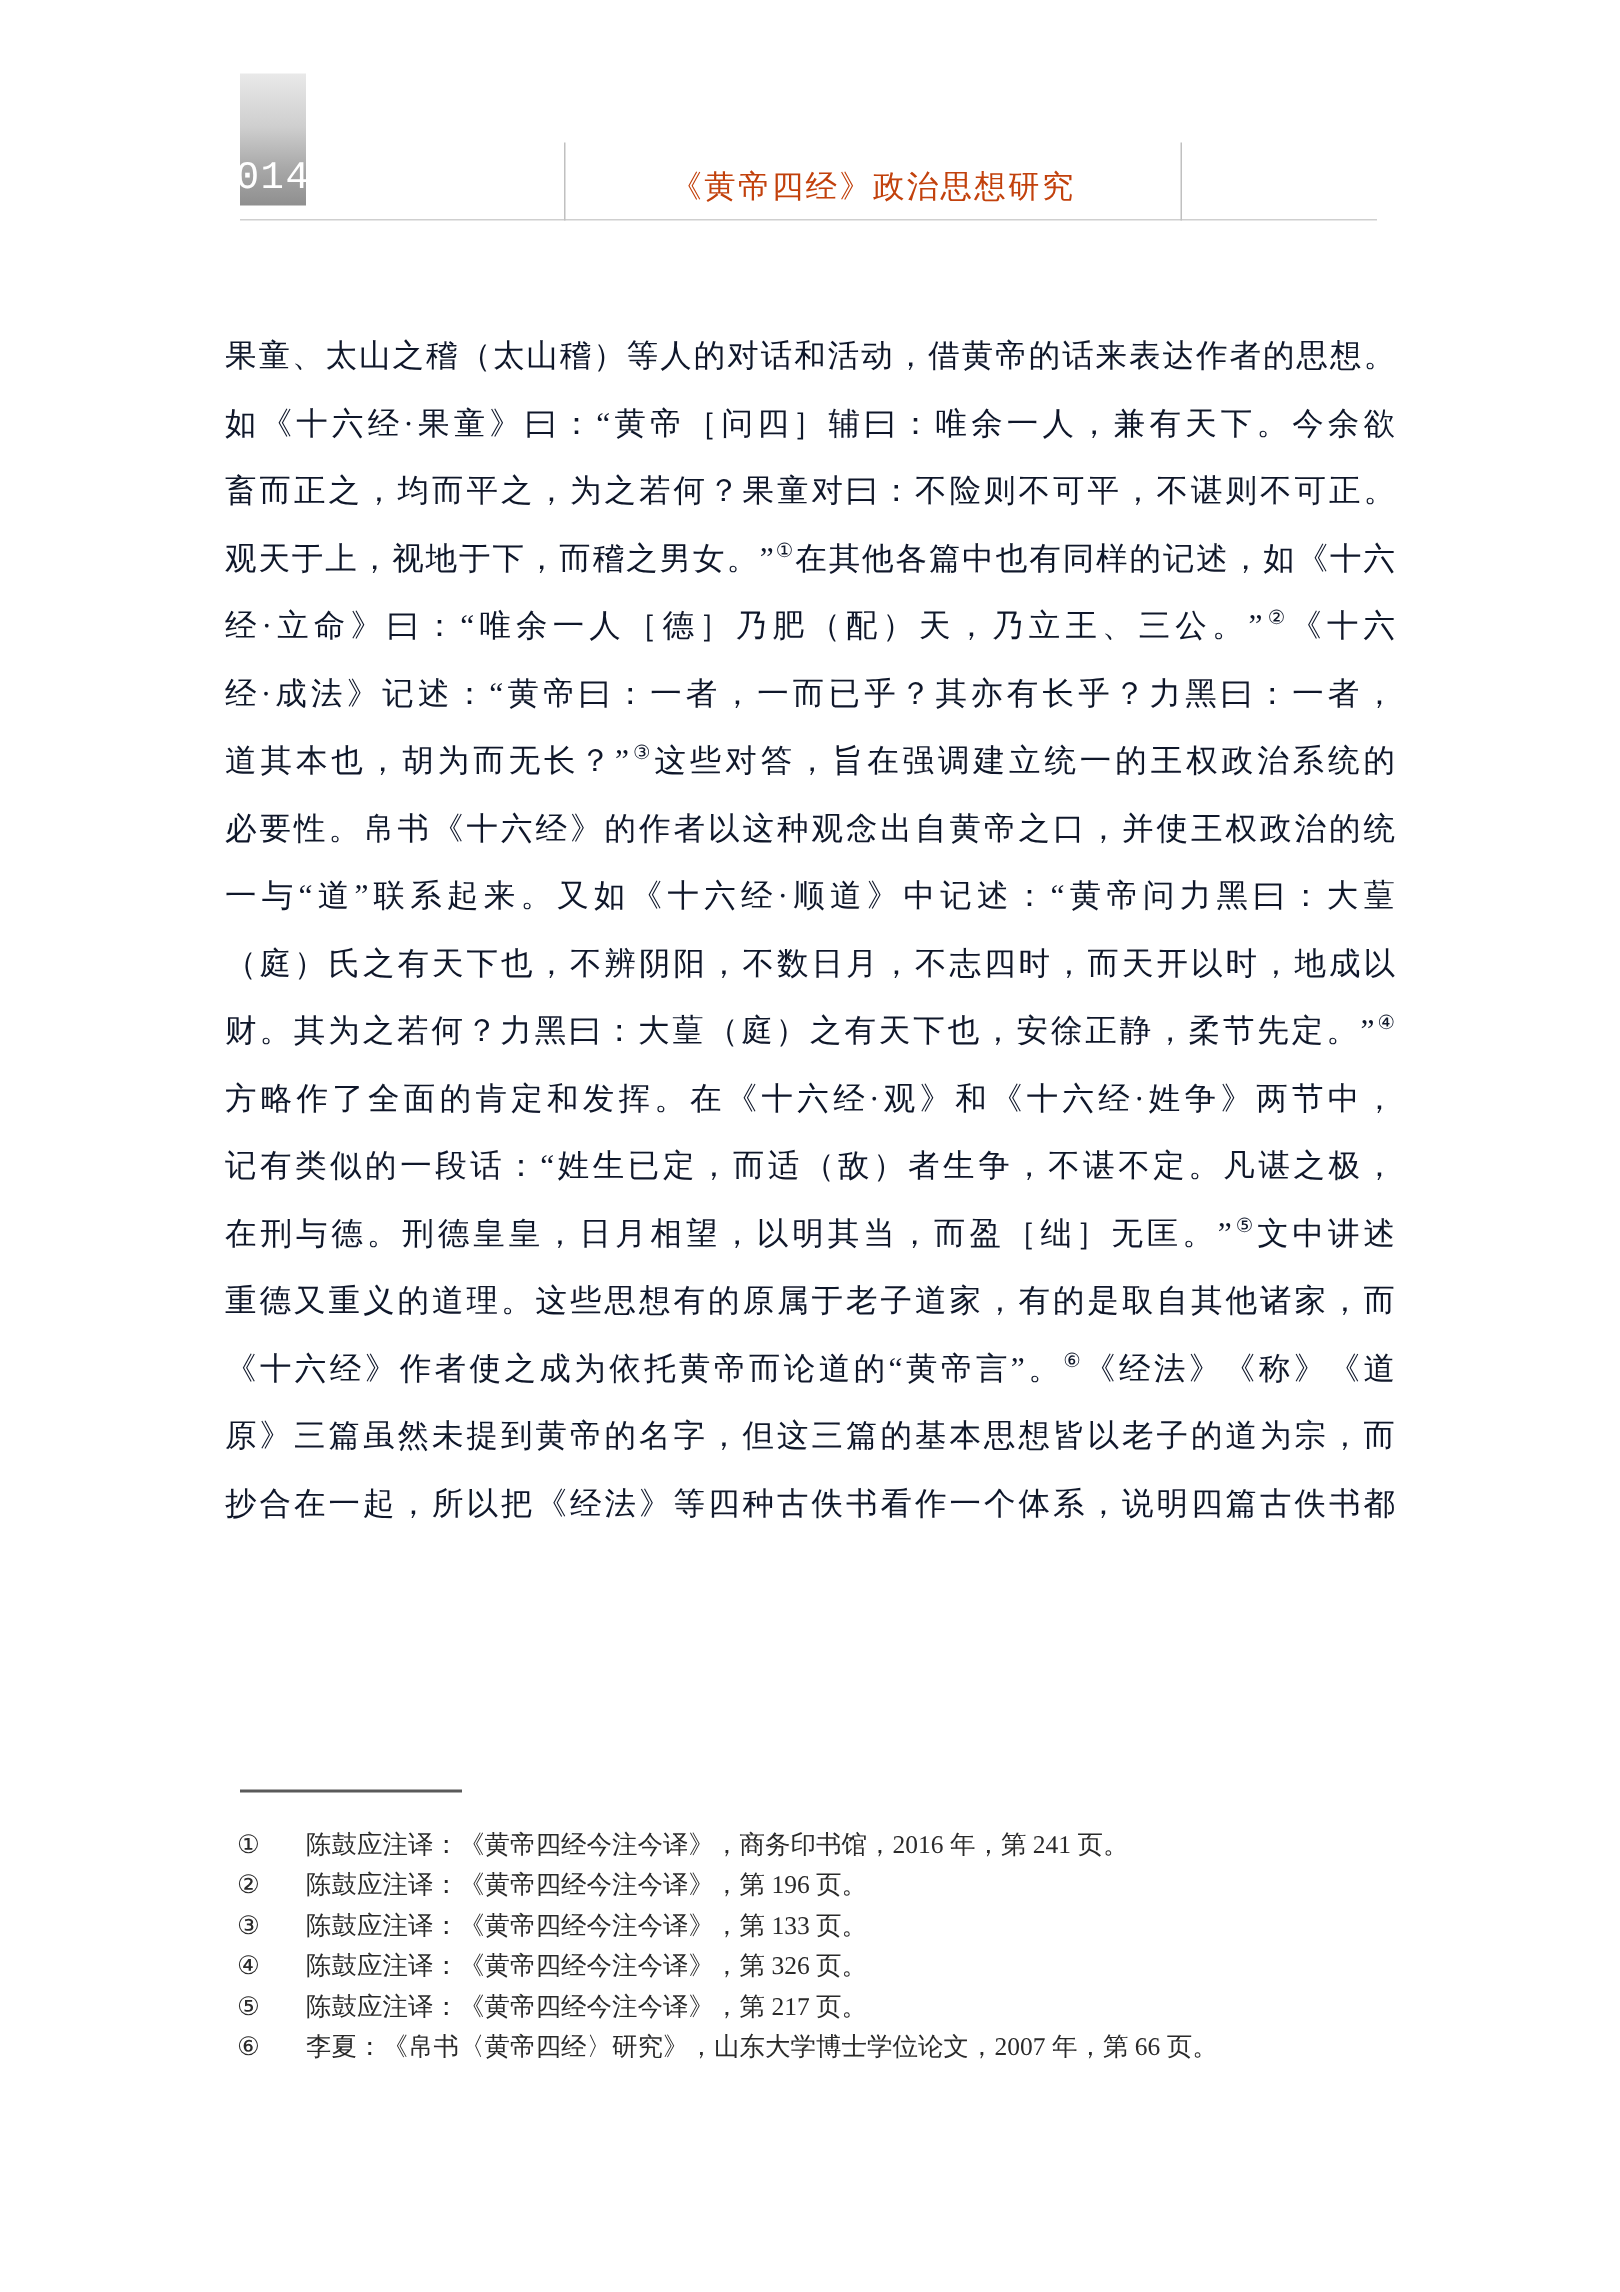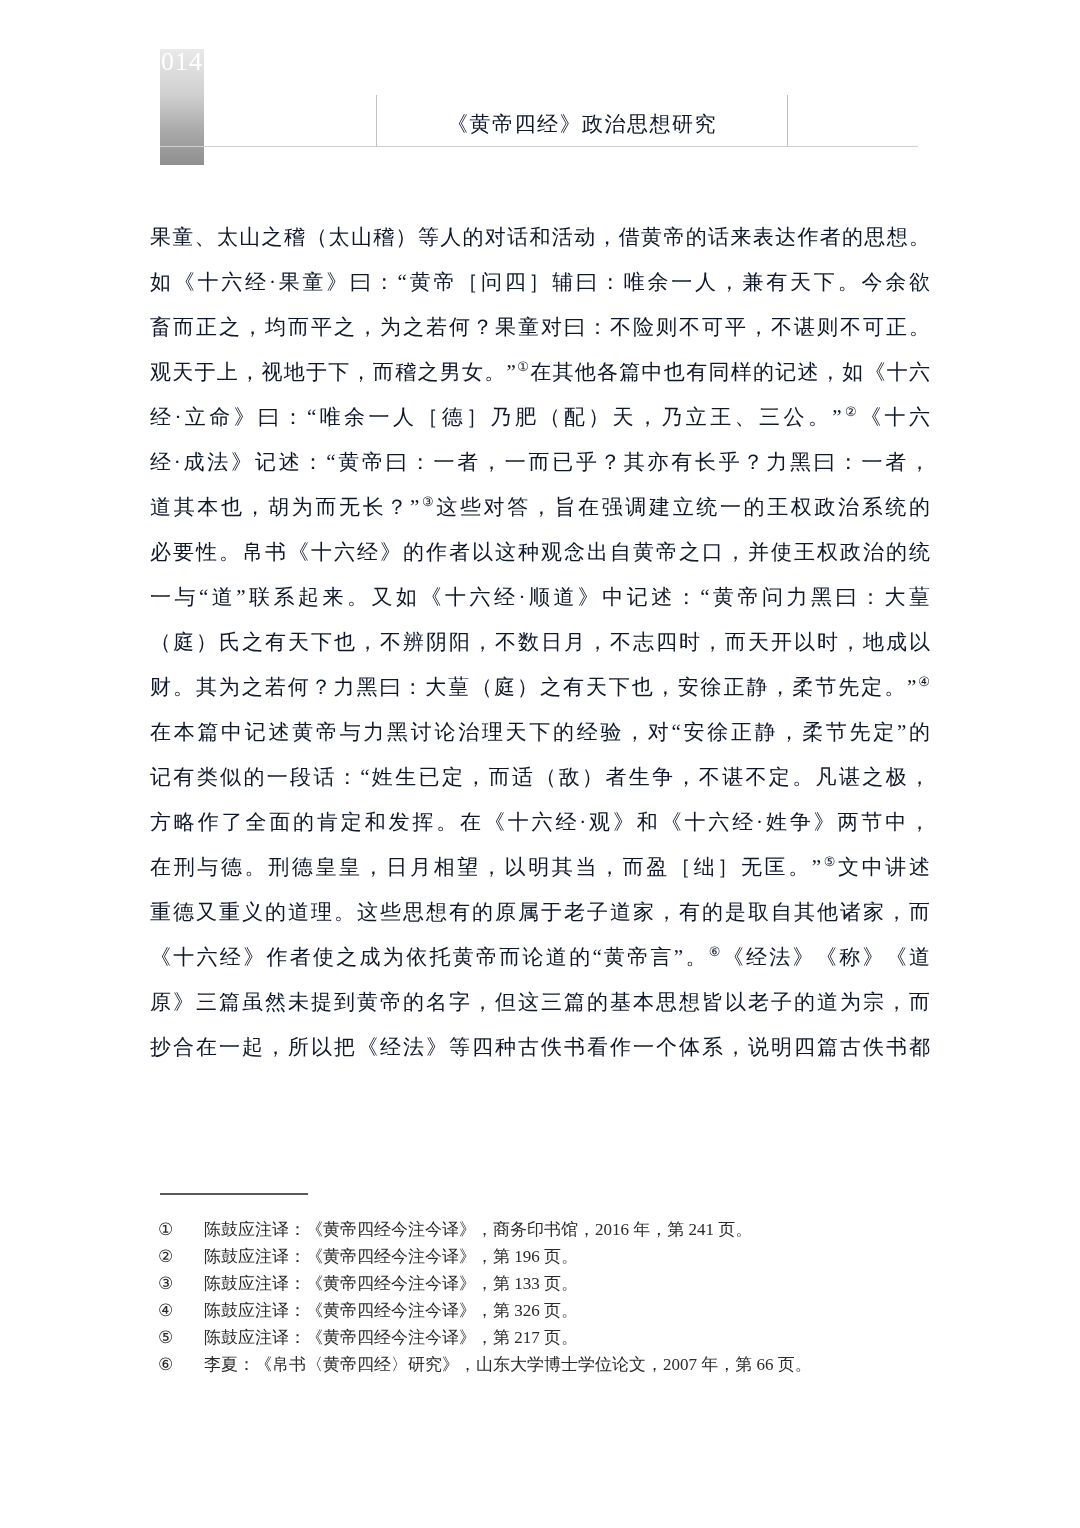--- a/index.html
+++ b/index.html
@@ -15,25 +15,26 @@
     overflow: hidden;
     font-family: "Liberation Serif", "DejaVu Serif", serif;
   }
 
   
   .pagenum-bar {
     position: absolute;
     left: 160px;
     top: 49px;
     width: 44px;
-    height: 116px;
+    height: 88px;
     background: linear-gradient(180deg, #e9e9e9 0%, #cfcfcf 40%, #a8a8a8 72%, #8f8f8f 100%);
     display: flex;
-    align-items: flex-start;
+    align-items: flex-end;
     justify-content: center;
+    font-family: Liberation Mono, monospace;
   }
   .pagenum {
     color: #ffffff;
     font-size: 26px;
     line-height: 1;
     padding-bottom: 6px;
     letter-spacing: 1px;
   }
   .header-rule {
     position: absolute;
@@ -52,21 +53,21 @@
   }
   .vtick-left  { left: 376px; }
   .vtick-right { left: 787px; }
   .running-title {
     position: absolute;
     left: 377px;
     top: 110px;
     width: 410px;
     text-align: center;
     font-size: 21px;
-    color: #0f172a;
+    color: #c2410c;
     letter-spacing: 1.5px;
     white-space: nowrap;
   }
 
   
   .body-text {
     position: absolute;
     left: 150px;
     top: 215px;
     width: 780px;
@@ -135,23 +136,22 @@
       <div class="bline"><span>如《十六经·果童》曰：“黄帝［问四］辅曰：唯余一人，兼有天下。今余欲</span></div>
       <div class="bline"><span>畜而正之，均而平之，为之若何？果童对曰：不险则不可平，不谌则不可正。</span></div>
       <div class="bline"><span>观天于上，视地于下，而稽之男女。”</span><span class="supref">①</span><span>在其他各篇中也有同样的记述，如《十六</span></div>
       <div class="bline"><span>经·立命》曰：“唯余一人［德］乃肥（配）天，乃立王、三公。”</span><span class="supref">②</span><span>《十六</span></div>
       <div class="bline"><span>经·成法》记述：“黄帝曰：一者，一而已乎？其亦有长乎？力黑曰：一者，</span></div>
       <div class="bline"><span>道其本也，胡为而无长？”</span><span class="supref">③</span><span>这些对答，旨在强调建立统一的王权政治系统的</span></div>
       <div class="bline"><span>必要性。帛书《十六经》的作者以这种观念出自黄帝之口，并使王权政治的统</span></div>
       <div class="bline"><span>一与“道”联系起来。又如《十六经·顺道》中记述：“黄帝问力黑曰：大葟</span></div>
       <div class="bline"><span>（庭）氏之有天下也，不辨阴阳，不数日月，不志四时，而天开以时，地成以</span></div>
       <div class="bline"><span>财。其为之若何？力黑曰：大葟（庭）之有天下也，安徐正静，柔节先定。”</span><span class="supref">④</span></div>
-      <div class="bline"><span>在本篇中记述黄帝与力黑讨论治理天下的经验，对“安徐正静，柔节先定”的</span></div>
+      <div class="bline"><span>方略作了全面的肯定和发挥。在《十六经·观》和《十六经·姓争》两节中，</span></div>
       <div class="bline"><span>记有类似的一段话：“姓生已定，而适（敌）者生争，不谌不定。凡谌之极，</span></div>
-      <div class="bline"><span>方略作了全面的肯定和发挥。在《十六经·观》和《十六经·姓争》两节中，</span></div>
       <div class="bline"><span>在刑与德。刑德皇皇，日月相望，以明其当，而盈［绌］无匡。”</span><span class="supref">⑤</span><span>文中讲述</span></div>
       <div class="bline"><span>重德又重义的道理。这些思想有的原属于老子道家，有的是取自其他诸家，而</span></div>
       <div class="bline"><span>《十六经》作者使之成为依托黄帝而论道的“黄帝言”。</span><span class="supref">⑥</span><span>《经法》《称》《道</span></div>
       <div class="bline"><span>原》三篇虽然未提到黄帝的名字，但这三篇的基本思想皆以老子的道为宗，而</span></div>
       <div class="bline"><span>抄合在一起，所以把《经法》等四种古佚书看作一个体系，说明四篇古佚书都</span></div>
     </div>
 
   <div class="fn-divider"></div>
   <div class="footnote-list">
       <div class="fnline">

